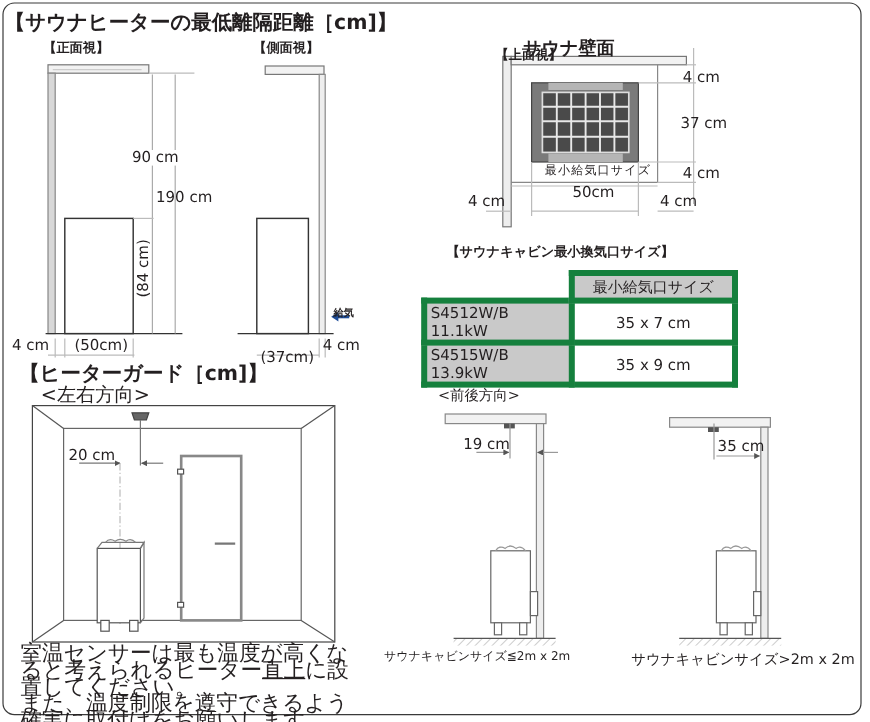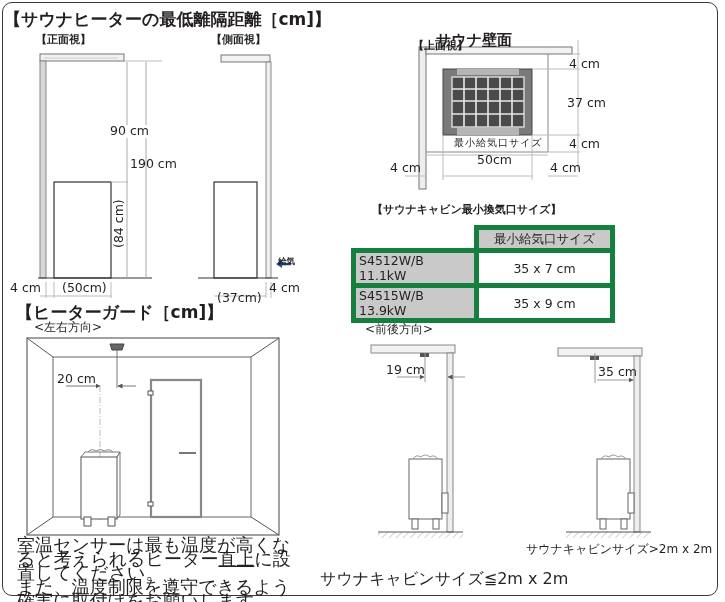--- a/index.html
+++ b/index.html
@@ -196,22 +196,22 @@
     <td class="val">35 x 7 cm</td>
   </tr>
   <tr>
     <td class="model">S4515W/B 13.9kW</td>
     <td class="val">35 x 9 cm</td>
   </tr>
 </tbody>
   </table>
 
 <div class="t title" style="left:16px;top:304px;">【ヒーターガード［cm]】</div>
-<div class="t" style="left:34px;top:321px;font-size:12px;">&lt;左右方向&gt;</div>
+<div class="t" style="left:34px;top:321px;font-size:16px;">&lt;左右方向&gt;</div>
 <div class="t dim" style="left:57px;top:373px;">20 cm</div>
 
 <div class="t note" style="left:17px;top:538px;"><span>室温センサーは最も温度が高くなると考えられるヒーター</span><u>直上</u><span>に設置してください。</span><br><span>また、温度制限を遵守できるよう確実に取付けをお願いします。</span></div>
 
 <div class="t" style="left:365px;top:323px;font-size:12px;">&lt;前後方向&gt;</div>
 <div class="t dim" style="left:386px;top:364px;">19 cm</div>
 <div class="t dim" style="left:598px;top:366px;">35 cm</div>
-<div class="t" style="left:320px;top:543px;font-size:16px;margin-top:28px;">サウナキャビンサイズ≦2m x 2m</div>
+<div class="t" style="left:320px;top:543px;font-size:10px;">サウナキャビンサイズ≦2m x 2m</div>
 <div class="t" style="left:526px;top:543px;font-size:12px;">サウナキャビンサイズ&gt;2m x 2m</div>
 
 </body></html>

